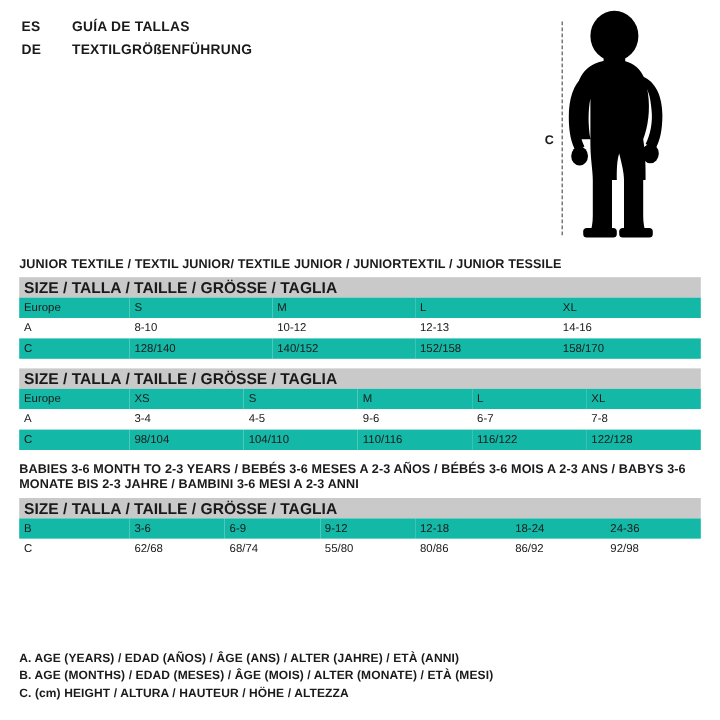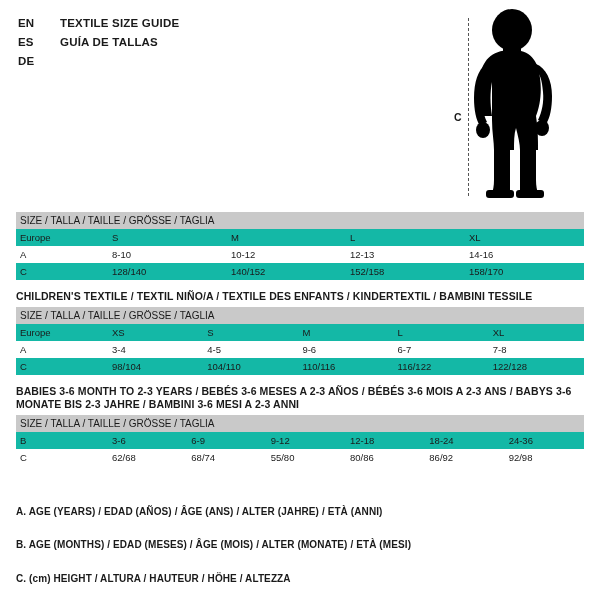--- a/index.html
+++ b/index.html
@@ -95,22 +95,22 @@
     border-collapse: collapse;
     table-layout: fixed;
   }
   table td {
     font-size: 9.5px;
     padding: 2px 0 2px 4px;
     line-height: 13px;
   }
   tr.head td {
     background: #c9c9c9;
-    font-size: 10px;
-    font-weight: normal;
+    font-size: 13px;
+    font-weight: bold;
     margin-top: 13px;
   }
   tr.shade td {
     background: #14b8a6;
   }
   tr.plain td {
     background: #ffffff;
   }
   .firstcol {
     width: 92px;
@@ -121,39 +121,35 @@
     position: absolute;
     left: 16px;
     bottom: 14px;
     width: 568px;
   }
   .footnote {
     font-size: 10px;
     font-weight: bold;
     line-height: 14.5px;
     letter-spacing: 0.1px;
-    margin-top: 19px;
   }
 </style>
 </head>
 <body>
 
 <div class="page">
 
   <div class="header">
     <div class="header-row">
-      <div class="lang-code">EN</div>
-      <div class="lang-title">TEXTILE SIZE GUIDE</div>
-    </div>
-    <div class="header-row">
       <div class="lang-code">ES</div>
       <div class="lang-title">GUÍA DE TALLAS</div>
     </div>
     <div class="header-row">
       <div class="lang-code">DE</div>
+      <div class="lang-title">TEXTILGRÖßENFÜHRUNG</div>
     </div>
   </div>
 
   <div class="figure">
     <div class="dash-line"></div>
     <div class="figure-label">C</div>
     <svg width="150" height="195" viewBox="0 0 150 195">
       <g fill="#000000">
 
         <ellipse cx="72" cy="22" rx="20" ry="21"></ellipse>
@@ -189,20 +185,21 @@
 
         <rect x="46" y="182" width="28" height="8" rx="3"></rect>
         <rect x="76" y="182" width="28" height="8" rx="3"></rect>
       </g>
     </svg>
   </div>
 
   <div class="tables">
 
     <div class="section">
+      <div class="section-title">JUNIOR TEXTILE / TEXTIL JUNIOR/ TEXTILE JUNIOR / JUNIORTEXTIL / JUNIOR TESSILE</div>
       <table>
         <colgroup>
           <col class="firstcol">
           <col>
             <col>
             <col>
             <col>
         </colgroup>
         <tbody>
           <tr class="head">
@@ -227,21 +224,20 @@
             <td>128/140</td>
             <td>140/152</td>
             <td>152/158</td>
             <td>158/170</td>
           </tr>
         </tbody>
       </table>
     </div>
 
     <div class="section">
-      <div class="section-title">CHILDREN'S TEXTILE / TEXTIL NIÑO/A / TEXTILE DES ENFANTS / KINDERTEXTIL / BAMBINI TESSILE</div>
       <table>
         <colgroup>
           <col class="firstcol">
           <col>
             <col>
             <col>
             <col>
             <col>
         </colgroup>
         <tbody>

